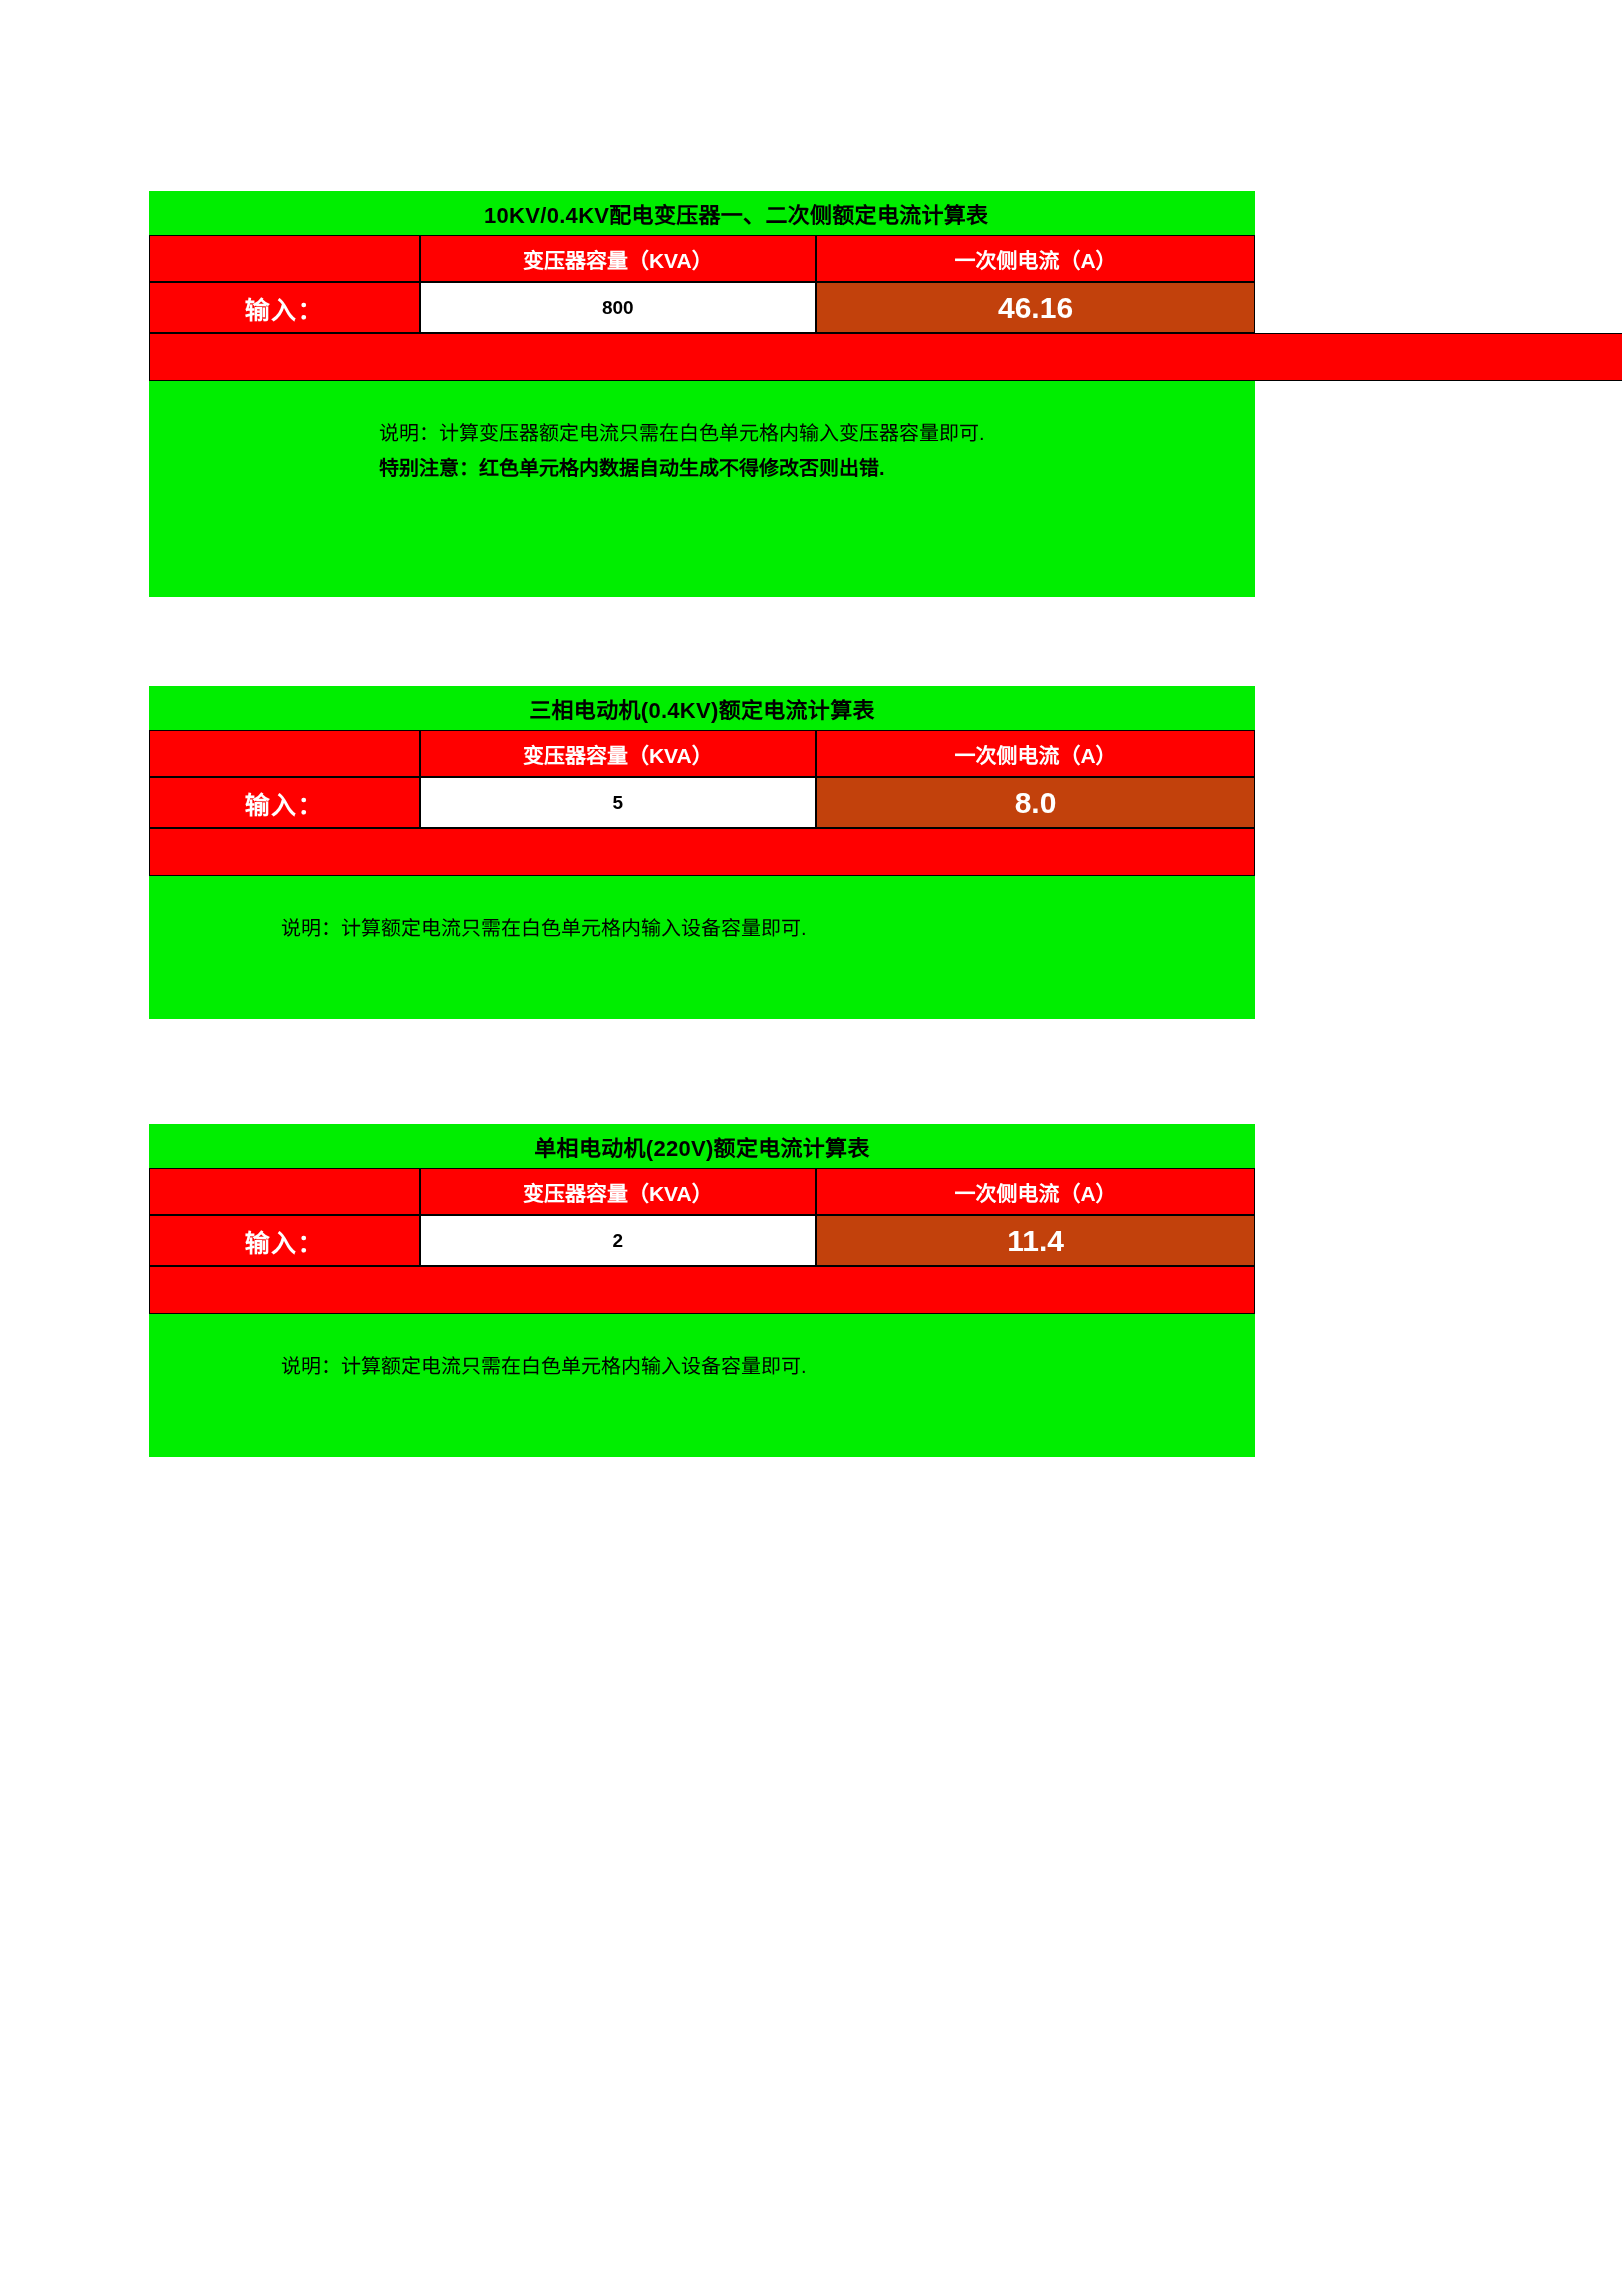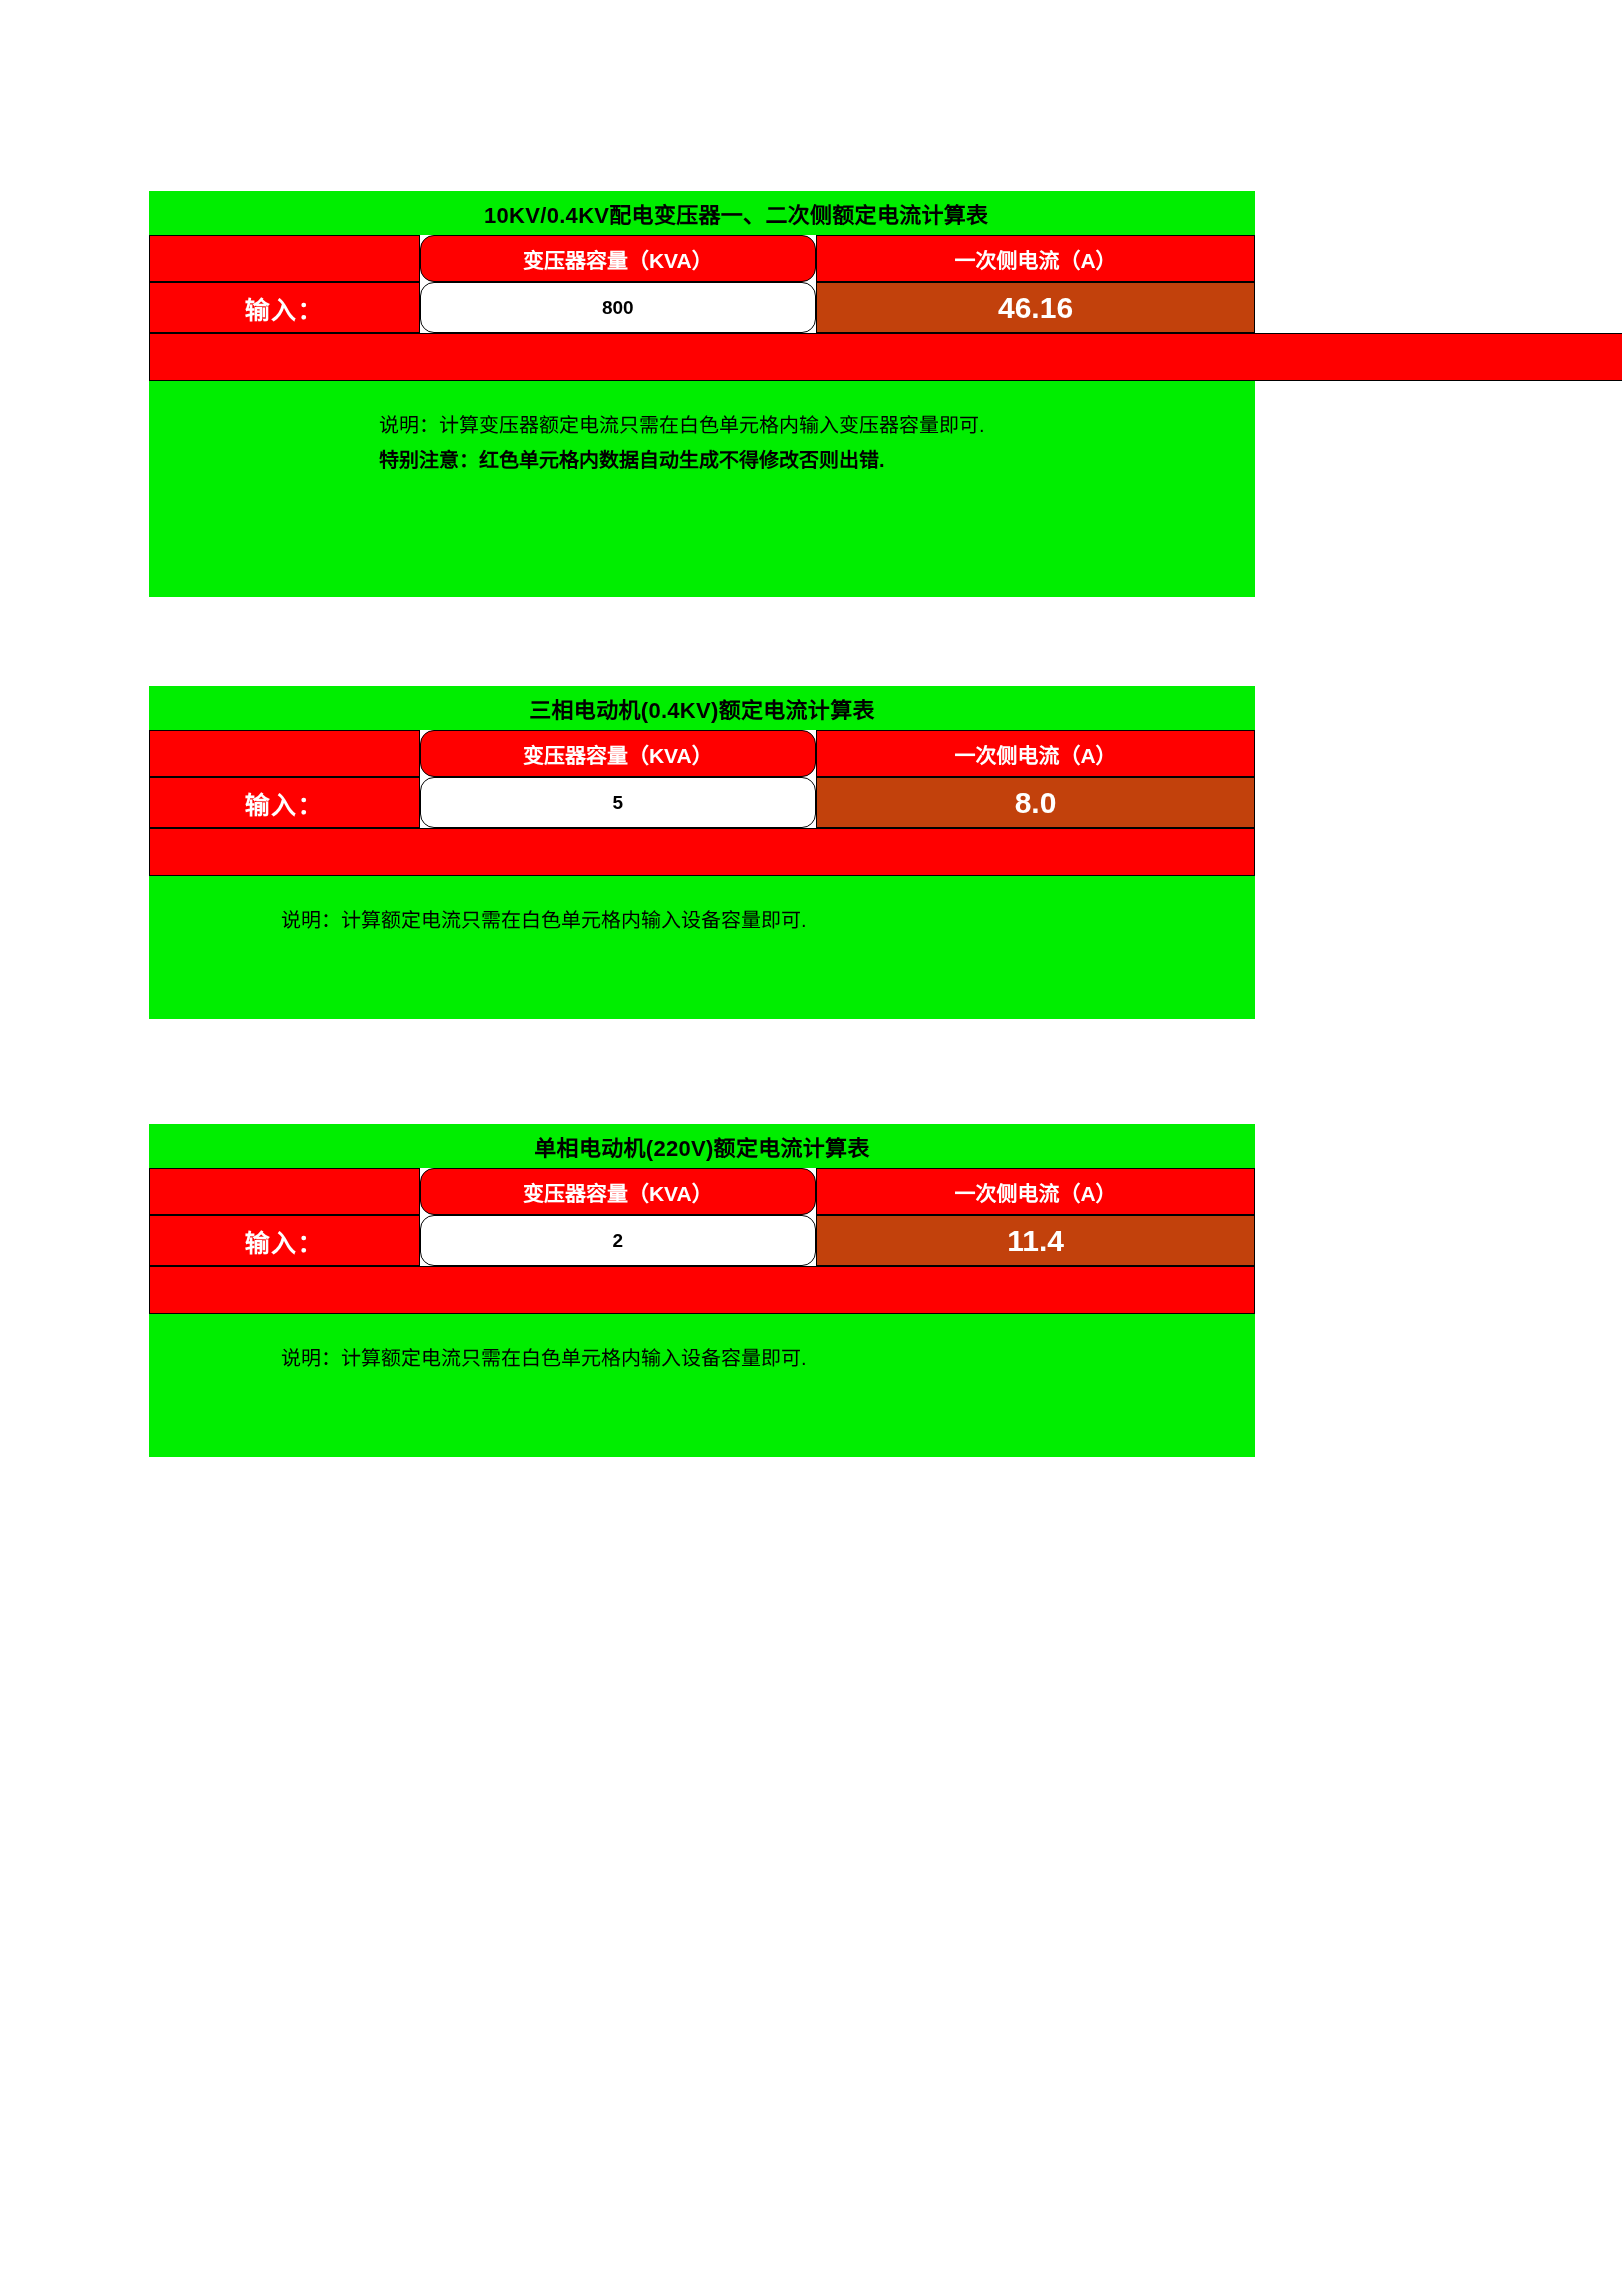--- a/index.html
+++ b/index.html
@@ -59,21 +59,21 @@
     border: 1.3px solid #000000;
     box-sizing: border-box;
     display: flex;
     align-items: center;
     justify-content: center;
     color: #ffffff;
     font-size: 21px;
     font-weight: bold;
   }
   .c-label { width: 281px; }
-  .c-mid   { width: 412px; border-radius: 14px; }
+  .c-mid   { width: 412px; }
   .c-right { width: 456px; }
 
   .input-row {
     display: flex;
     height: 51px;
     box-sizing: border-box;
   }
   .input-row .cell {
     border: 1.3px solid #000000;
     box-sizing: border-box;
@@ -109,21 +109,21 @@
   }
   
   .filler-row.wide {
     width: 1474px;
   }
 
   .notes {
     background: #00ee00;
     border: 1.3px solid #00ee00;
     box-sizing: border-box;
-    padding: 26px 0 26px 0;
+    padding: 34px 0 26px 0;
   }
   .notes .note-line {
     font-size: 20px;
     color: #000000;
     line-height: 1.75;
     white-space: nowrap;
     text-align: center;
   }
   .notes .note-line.bold {
     font-weight: bold;

